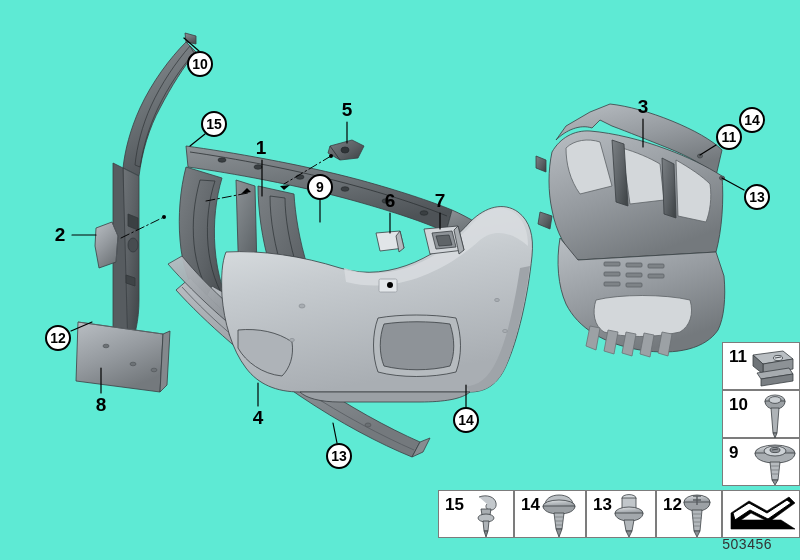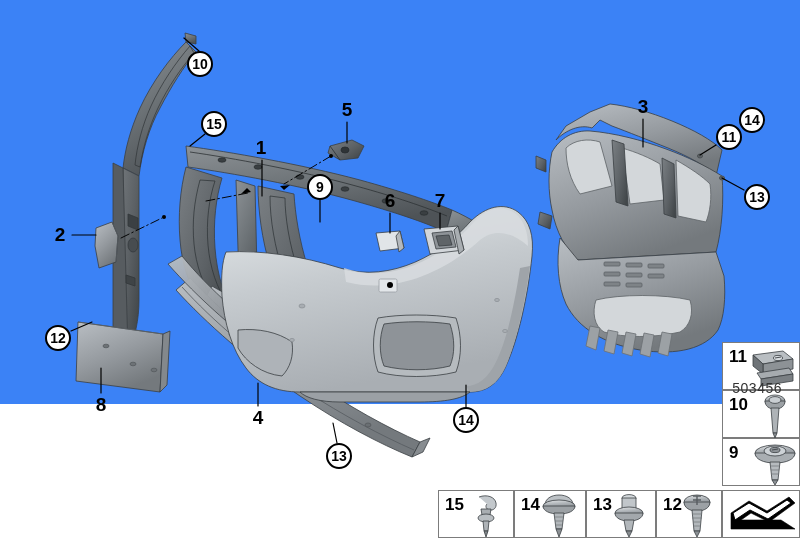--- a/index.html
+++ b/index.html
@@ -1,31 +1,31 @@
 <!DOCTYPE html>
 <html><head>
 <meta charset="utf-8">
 <style>
   html,body{margin:0;padding:0;background:#ffffff;}
   body{width:800px;height:560px;overflow:hidden;font-family:"Liberation Sans",sans-serif;}
-  #stage{position:relative;width:800px;height:404px;background:#3b82f6;}
+  #stage{position:relative;width:800px;height:560px;background:#5eead4;}
   #art{position:absolute;left:0;top:0;width:800px;height:560px;}
 
   .cal{position:absolute;font-family:"Liberation Sans",sans-serif;font-weight:bold;color:#000;}
   
   .circ{width:26px;height:26px;border:2px solid #000;border-radius:50%;
         display:flex;align-items:center;justify-content:center;
         font-size:14px;line-height:1;background:#fff;box-sizing:border-box;}
   
   .num{font-size:19px;line-height:1;}
 
   .legend-box{position:absolute;border:1px solid #7c7c7c;background:#fff;box-sizing:border-box;}
   .legend-num{position:absolute;font-weight:bold;font-size:17px;color:#000;
               font-family:"Liberation Sans",sans-serif;line-height:1;}
-  #dwgno{position:absolute;right:18px;bottom:8px;font-size:14px;color:#333;letter-spacing:.5px;}
+  #dwgno{position:absolute;right:28px;bottom:8px;font-size:14px;color:#333;letter-spacing:.5px;}
 </style>
 </head>
 <body>
 
 <div id="stage">
 
   <svg id="art" viewBox="0 0 800 560">
     <defs>
       <linearGradient id="gLight" x1="0" y1="0" x2="0.3" y2="1">
         <stop offset="0%" stop-color="#e4e8ea"></stop>

